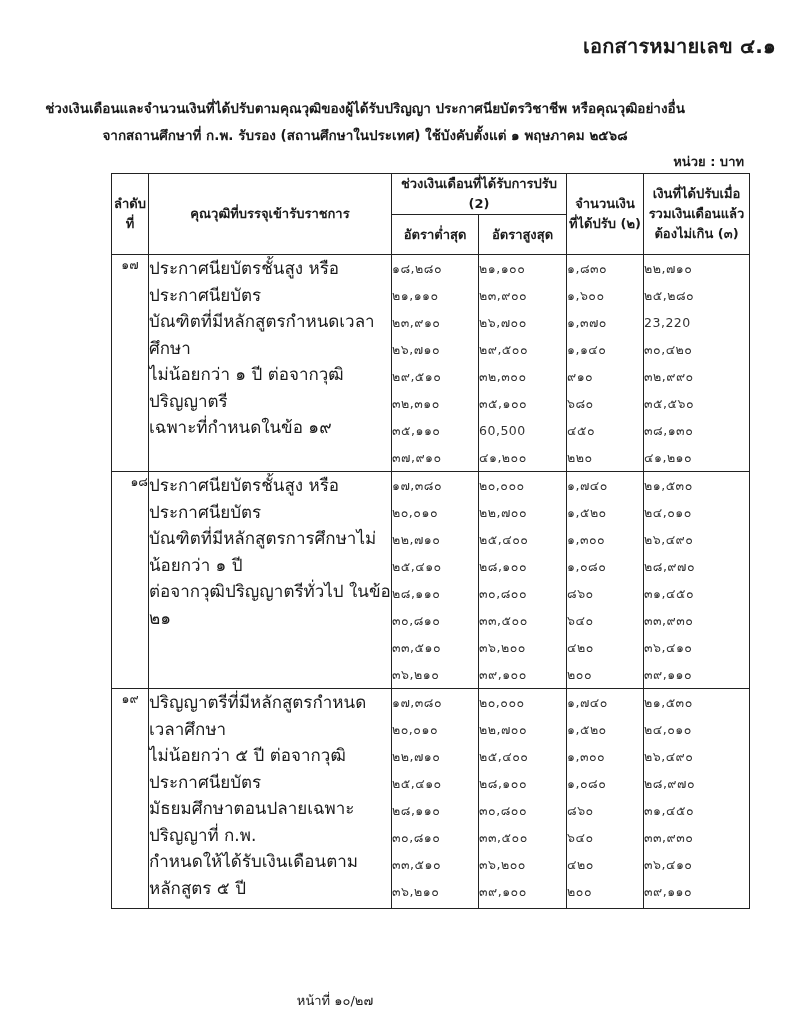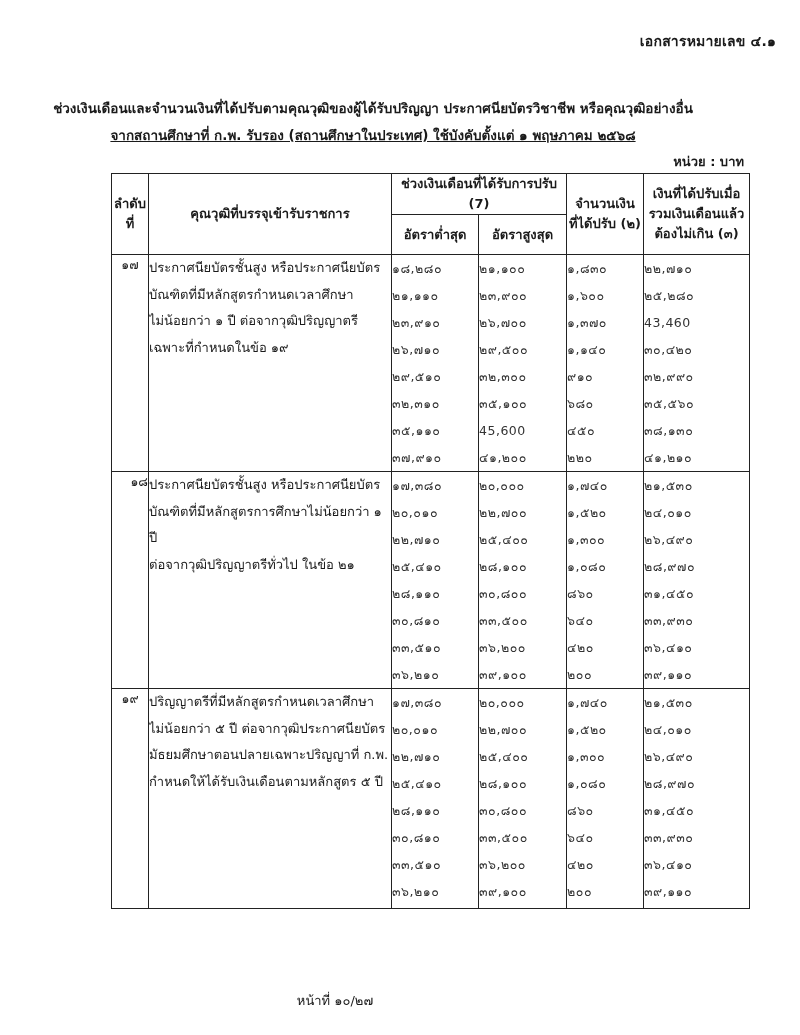--- a/index.html
+++ b/index.html
@@ -3,28 +3,28 @@
 <meta charset="utf-8">
 <style>
   html, body { margin: 0; padding: 0; background: #ffffff; }
   body {
     width: 800px; height: 1035px; position: relative; overflow: hidden;
     font-family: "DejaVu Sans", "Liberation Sans", sans-serif;
     color: #1a1a1a;
   }
   .doc-number {
     position: absolute; top: 30px; right: 24px;
-    font-size: 14px; font-weight: bold; letter-spacing: 0.2px;
+    font-size: 20px; font-weight: bold; letter-spacing: 0.2px;
   }
   .title {
-    position: absolute; left: 8px; width: 730px; text-align: center;
+    position: absolute; left: 0; width: 730px; text-align: center;
     font-size: 13.5px; font-weight: bold;
   }
   .title.l1 { top: 97px; }
-  .title.l2 { top: 124px; text-decoration: underline; }
+  .title.l2 { top: 124px; }
   .unit {
     position: absolute; top: 151px; right: 56px;
     font-size: 13px; font-weight: bold;
   }
   table.salary {
     position: absolute; left: 111px; top: 173px;
     border-collapse: collapse; table-layout: fixed;
     width: 638px;
     font-size: 12.5px;
   }
@@ -36,21 +36,21 @@
     font-weight: bold; font-size: 13px; text-align: center; vertical-align: middle;
     line-height: 20px;
   }
   th.h-top { height: 39px; }
   th.h-sub { height: 39px; margin-top: 15px; }
   td.cell-no {
     vertical-align: top; text-align: center; padding-top: 6px;
   }
   td.cell-qual {
     vertical-align: top; padding: 6px 4px 0 4px;
-    font-size: 13px; line-height: 26.5px;
+    font-size: 17px; line-height: 26.5px;
   }
   td.num-col {
     vertical-align: top; text-align: left; padding-top: 4px;
   }
   .num-line {
     height: 27px; line-height: 27px; font-size: 12.5px; color: #333;
     letter-spacing: 0.5px;
   }
   td.group-17 { height: 209px; }
   td.group-18 { height: 214px; text-align: right; }
@@ -77,21 +77,21 @@
     <col style="width:77px">
     <col style="width:106px">
   </colgroup>
   <thead>
     <tr>
       <th rowspan="2">
         <div>ลำดับ</div>
         <div>ที่</div>
       </th>
       <th rowspan="2">คุณวุฒิที่บรรจุเข้ารับราชการ</th>
-      <th colspan="2" class="h-top">ช่วงเงินเดือนที่ได้รับการปรับ (7)</th>
+      <th colspan="2" class="h-top">ช่วงเงินเดือนที่ได้รับการปรับ (2)</th>
       <th rowspan="2">
         <div>จำนวนเงิน</div>
         <div>ที่ได้ปรับ (๒)</div>
       </th>
       <th rowspan="2">
         <div>เงินที่ได้ปรับเมื่อ</div>
         <div>รวมเงินเดือนแล้ว</div>
         <div>ต้องไม่เกิน (๓)</div>
       </th>
     </tr>
@@ -119,37 +119,37 @@
           <div class="num-line">๓๕,๑๑๐</div>
           <div class="num-line">๓๗,๙๑๐</div>
         </td>
         <td class="num-col">
           <div class="num-line">๒๑,๑๐๐</div>
           <div class="num-line">๒๓,๙๐๐</div>
           <div class="num-line">๒๖,๗๐๐</div>
           <div class="num-line">๒๙,๕๐๐</div>
           <div class="num-line">๓๒,๓๐๐</div>
           <div class="num-line">๓๕,๑๐๐</div>
-          <div class="num-line">45,600</div>
+          <div class="num-line">60,500</div>
           <div class="num-line">๔๑,๒๐๐</div>
         </td>
         <td class="num-col">
           <div class="num-line">๑,๘๓๐</div>
           <div class="num-line">๑,๖๐๐</div>
           <div class="num-line">๑,๓๗๐</div>
           <div class="num-line">๑,๑๔๐</div>
           <div class="num-line">๙๑๐</div>
           <div class="num-line">๖๘๐</div>
           <div class="num-line">๔๕๐</div>
           <div class="num-line">๒๒๐</div>
         </td>
         <td class="num-col">
           <div class="num-line">๒๒,๗๑๐</div>
           <div class="num-line">๒๕,๒๘๐</div>
-          <div class="num-line">43,460</div>
+          <div class="num-line">23,220</div>
           <div class="num-line">๓๐,๔๒๐</div>
           <div class="num-line">๓๒,๙๙๐</div>
           <div class="num-line">๓๕,๕๖๐</div>
           <div class="num-line">๓๘,๑๓๐</div>
           <div class="num-line">๔๑,๒๑๐</div>
         </td>
       </tr>
       <tr>
         <td class="cell-no group-18">๑๘</td>
         <td class="cell-qual">

